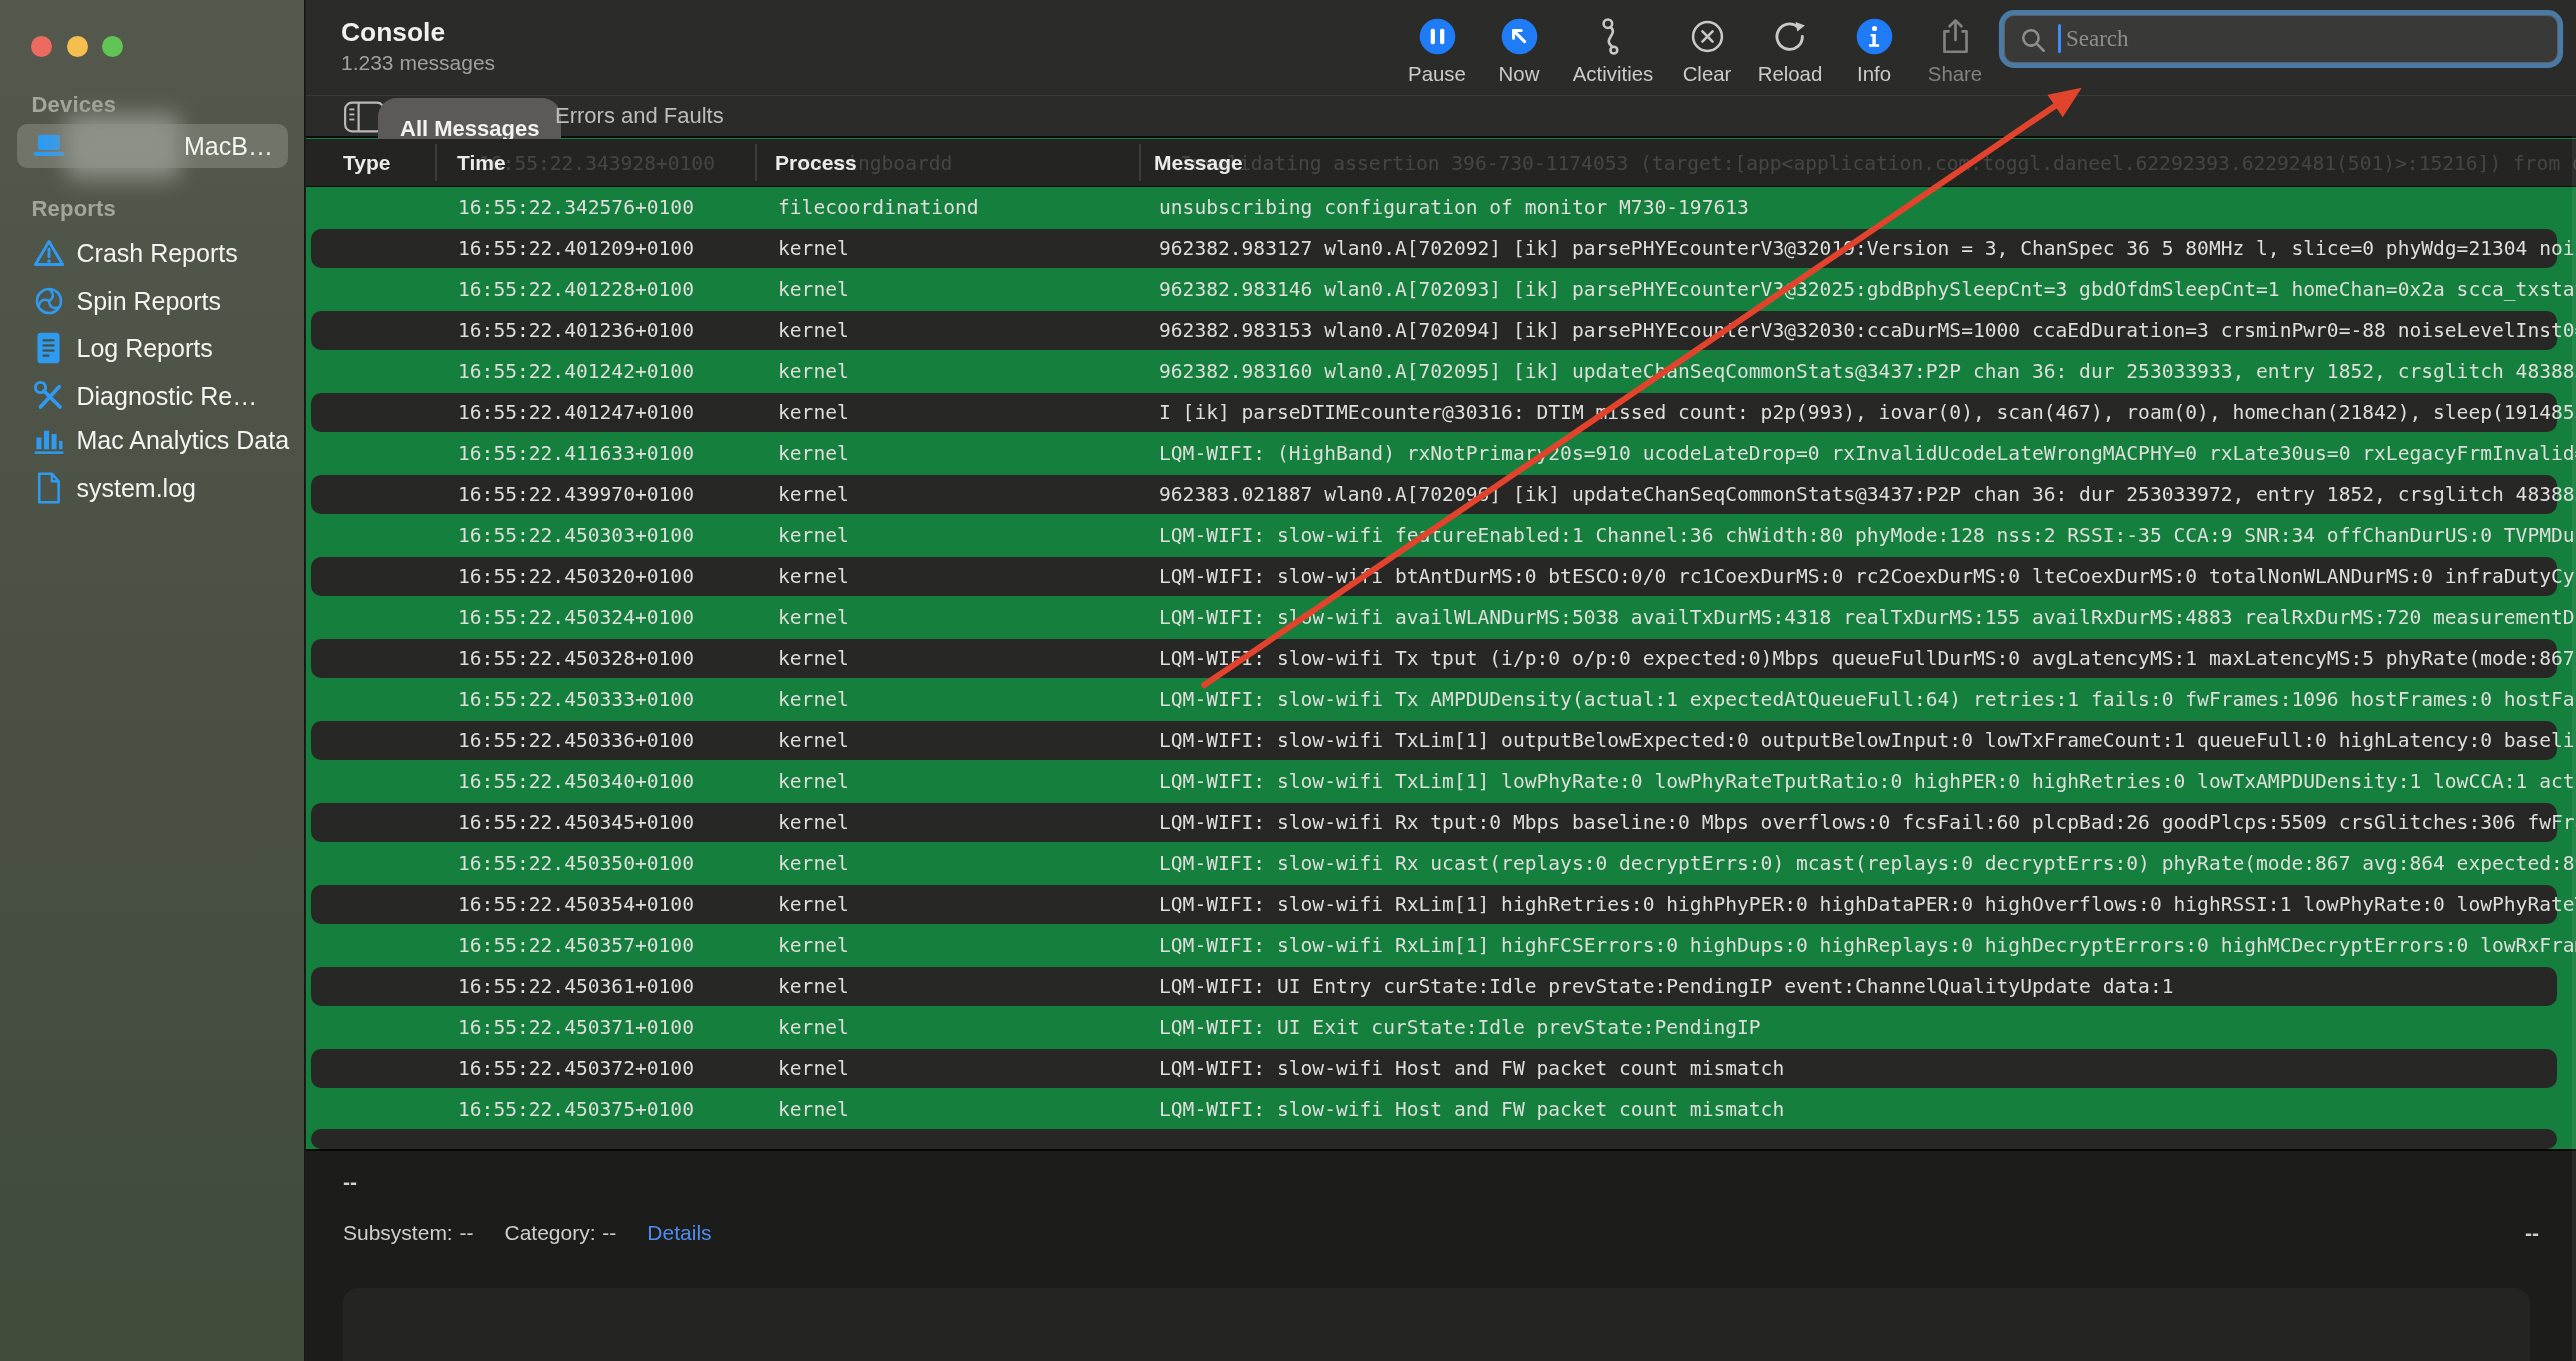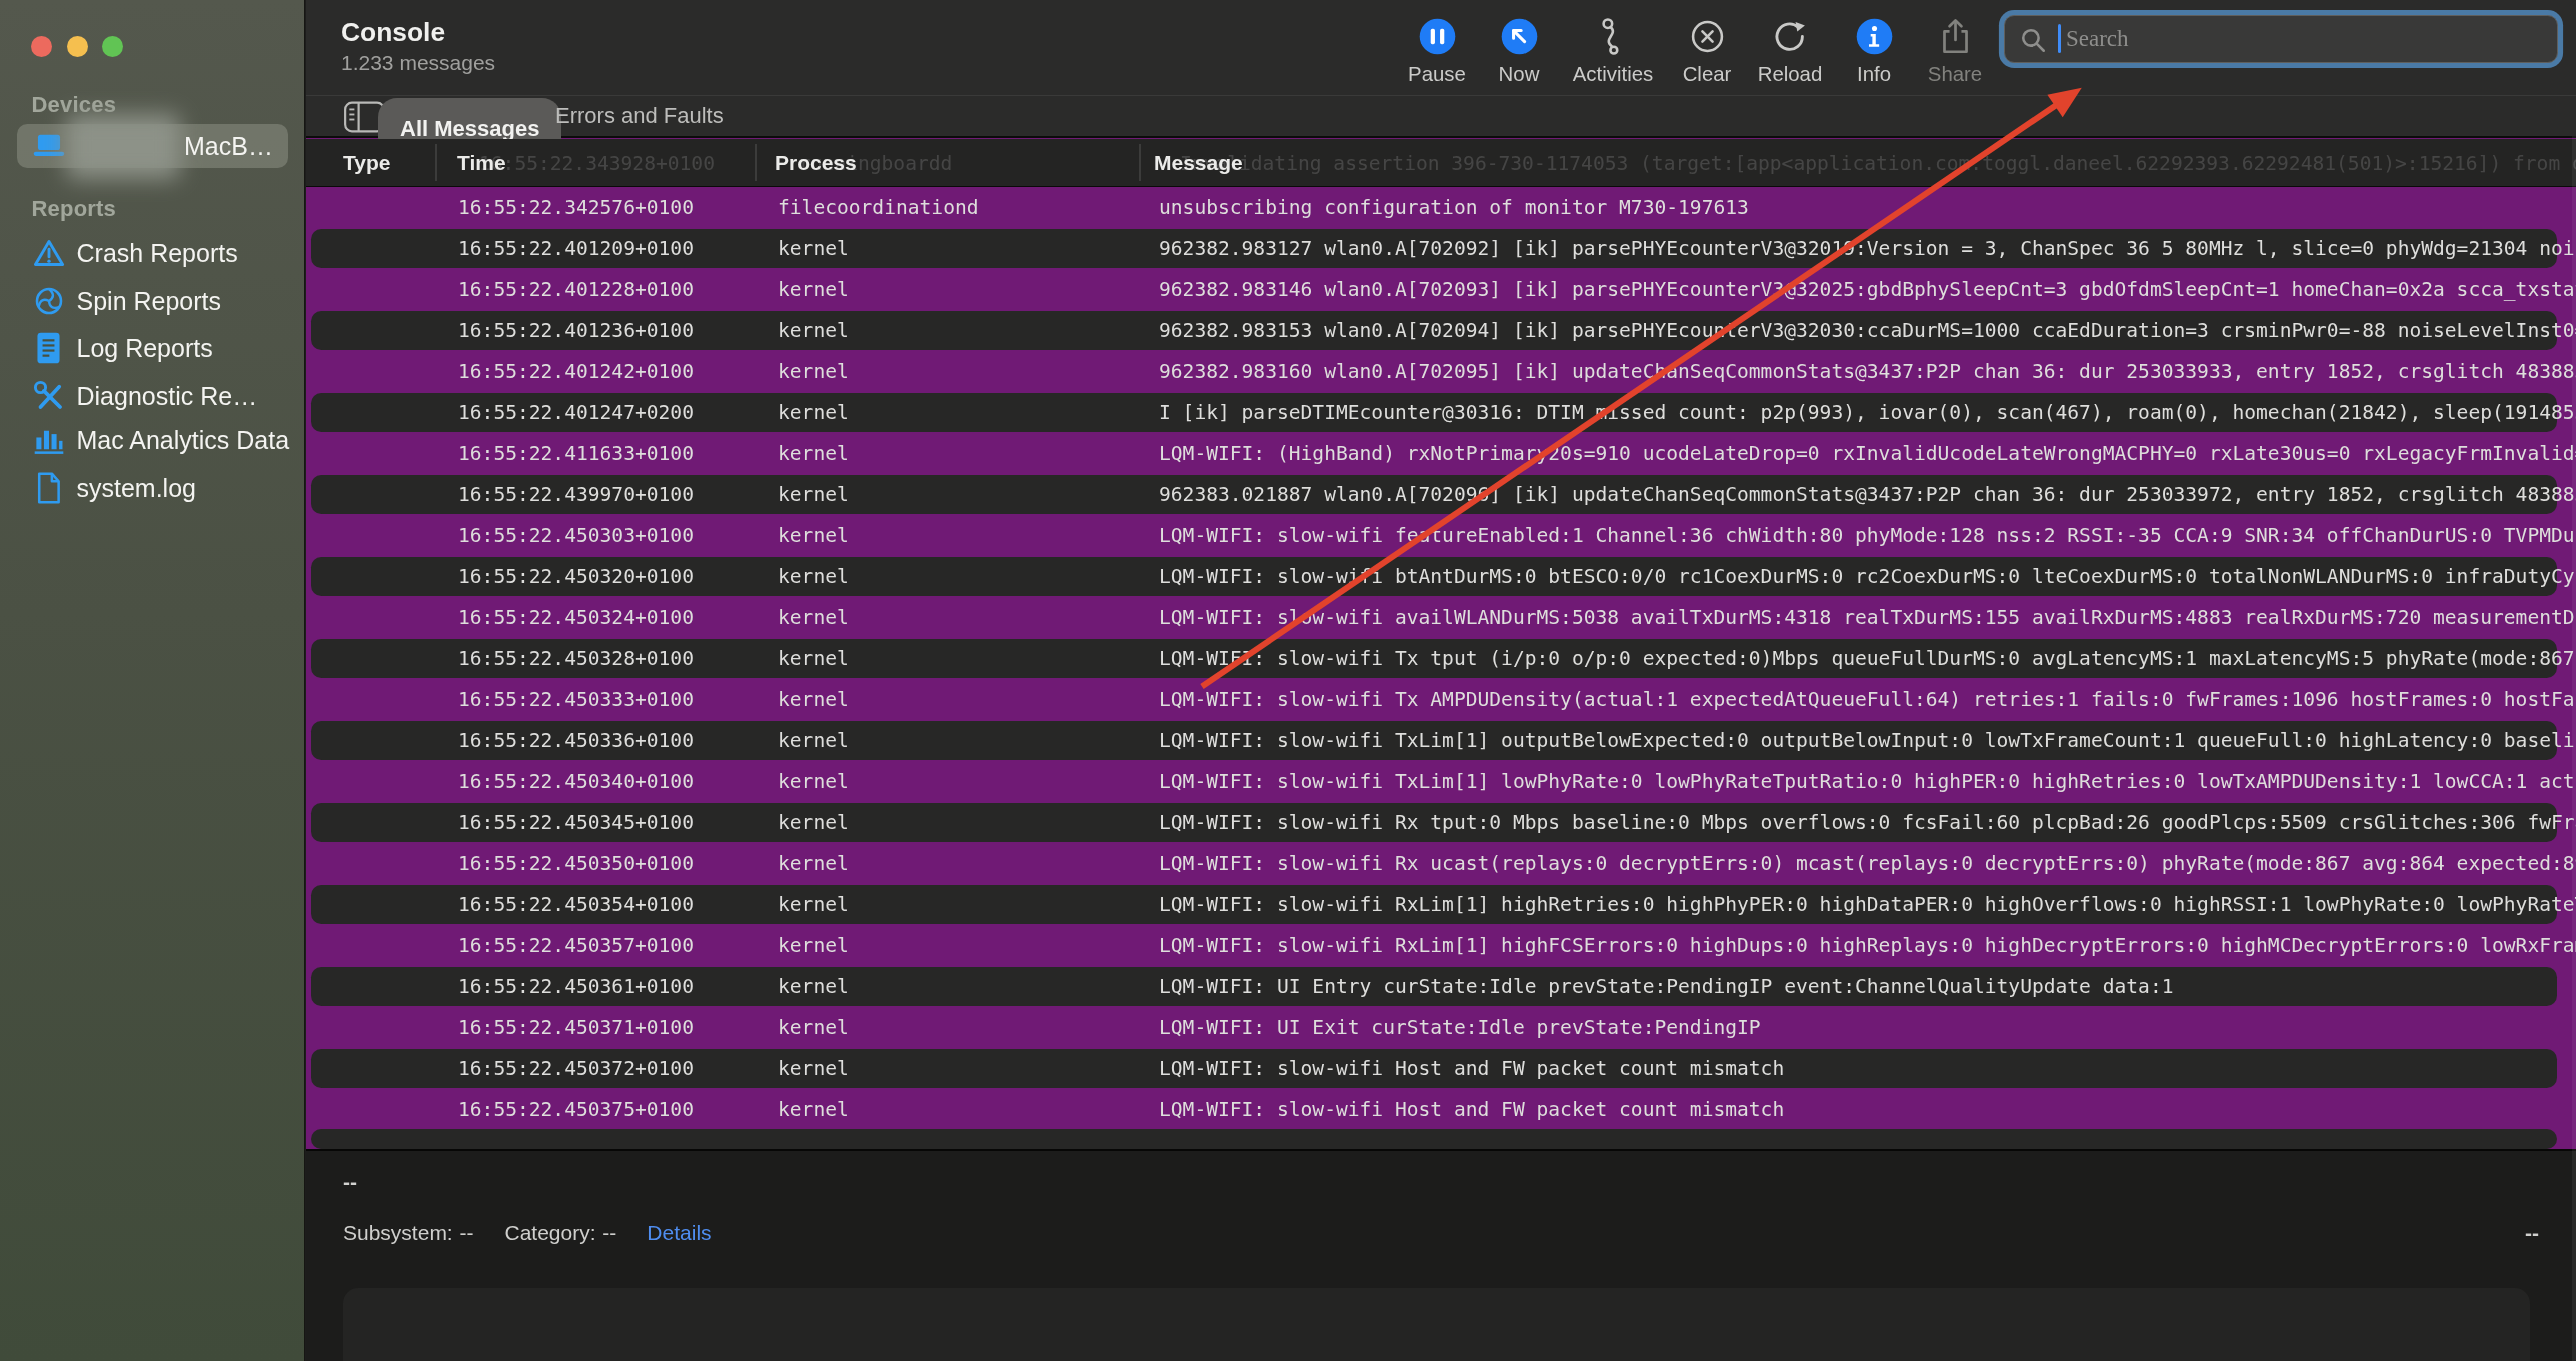--- a/index.html
+++ b/index.html
@@ -20,21 +20,21 @@
   .sb-row{position:absolute;left:17px;width:271px;height:44px;border-radius:10.2px;
     display:flex;align-items:center;}
   .sb-row.selected{background:rgba(222,228,215,0.22);}
   .sb-icon{width:39px;margin-left:12px;display:flex;justify-content:center;align-items:center;flex:0 0 39px;}
   .sb-label{color:#f4f4f1;font-size:25px;margin-left:8.5px;white-space:nowrap;}
   .redact{position:absolute;left:49px;top:-10.2px;width:114px;height:65px;
     background:#8f948a;filter:blur(11px);opacity:.95;border-radius:8.5px;}
   .device-label{position:absolute;left:167px;color:#f4f4f1;font-size:25px;}
 
   
-  .main{position:absolute;left:306px;top:0;width:2270px;height:1361px;background:#701a75;}
+  .main{position:absolute;left:306px;top:0;width:2270px;height:1361px;background:#15803d;}
   .topbar{position:absolute;left:0;top:0;width:100%;height:95px;background:#2b2b2a;}
   .title{position:absolute;left:35px;top:17px;color:#f0f0ee;font-size:26.4px;font-weight:700;}
   .subtitle{position:absolute;left:35px;top:51px;color:#a0a09e;font-size:21px;}
 
   .tbtn{position:absolute;top:15.3px;width:106px;text-align:center;cursor:default;}
   .ticon{height:43px;display:flex;align-items:center;justify-content:center;}
   .tlabel{display:block;margin-top:4.3px;font-size:20.4px;color:#cbcbc9;}
   .tbtn.disabled .tlabel{color:#82827e;}
 
   .searchbox{position:absolute;left:1698px;top:14.5px;width:554px;height:48px;
@@ -345,21 +345,21 @@
 
   <div class="row">
 
     <span class="cell c-time">16:55:22.401242+0100</span>
     <span class="cell c-process">kernel</span>
     <span class="cell c-message">962382.983160 wlan0.A[702095] [ik] updateChanSeqCommonStats@3437:P2P chan 36: dur 253033933, entry 1852, crsglitch 483883, badplcp</span>
   </div>
 
   <div class="row alt">
     <span class="stripe"></span>
-    <span class="cell c-time">16:55:22.401247+0200</span>
+    <span class="cell c-time">16:55:22.401247+0100</span>
     <span class="cell c-process">kernel</span>
     <span class="cell c-message">I [ik] parseDTIMEcounter@30316: DTIM missed count: p2p(993), iovar(0), scan(467), roam(0), homechan(21842), sleep(1914855)</span>
   </div>
 
   <div class="row">
 
     <span class="cell c-time">16:55:22.411633+0100</span>
     <span class="cell c-process">kernel</span>
     <span class="cell c-message">LQM-WIFI: (HighBand)  rxNotPrimary20s=910 ucodeLateDrop=0 rxInvalidUcodeLateWrongMACPHY=0 rxLate30us=0 rxLegacyFrmInvalid=0</span>
   </div>

